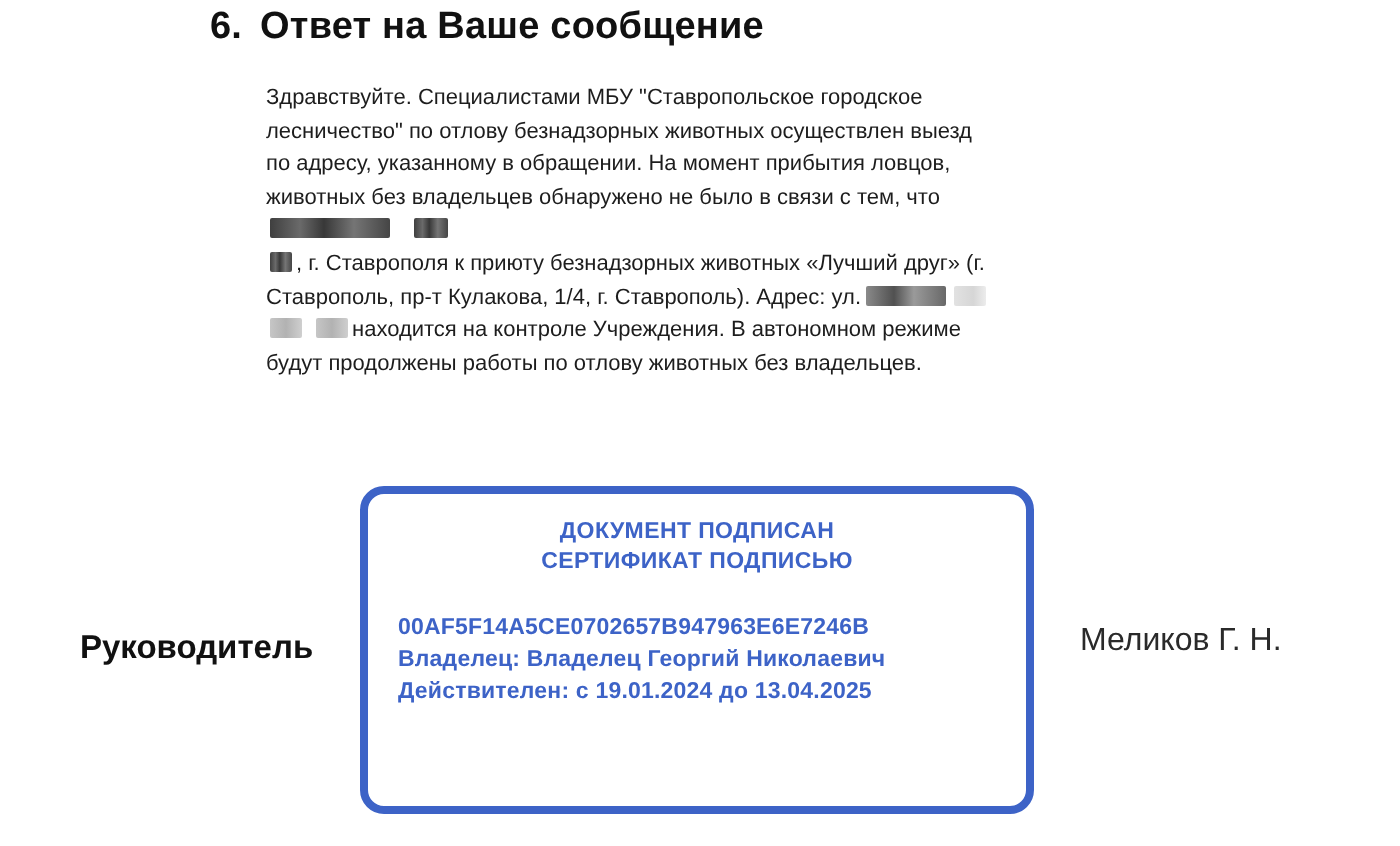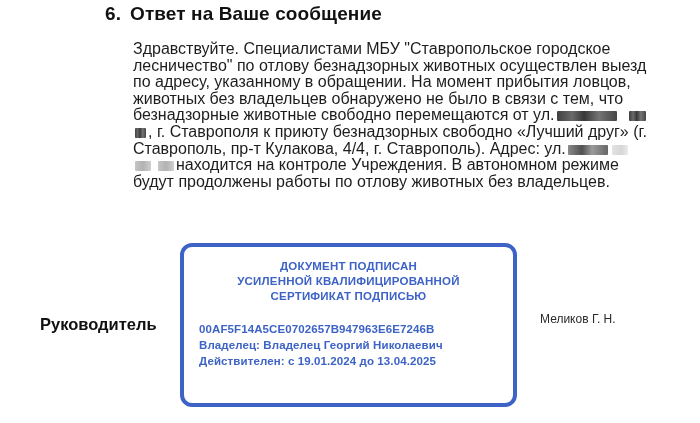--- a/index.html
+++ b/index.html
@@ -15,21 +15,21 @@
 
   .heading{
     position:absolute;left:105px;top:3px;
     font-size:19px;font-weight:bold;color:#111;
     white-space:nowrap;letter-spacing:0.1px;
   }
   .heading .h-num{margin-right:9px;}
 
   .body-text{
     position:absolute;left:133px;top:41px;width:545px;
-    font-size:16px;line-height:16.6px;color:#1d1d1d;
+    font-size:11px;line-height:16.6px;color:#1d1d1d;
   }
   .body-line{white-space:nowrap;}
 
   .redact{
     display:inline-block;height:10px;border-radius:1px;
     vertical-align:-1px;margin:0 2px;
   }
   .redact-dark{background:linear-gradient(90deg,#3f3f3f,#6a6a6a 25%,#383838 45%,#757575 70%,#454545);}
   .redact-mixed{background:linear-gradient(90deg,#8a8a8a,#515151 35%,#9a9a9a 60%,#686868);}
   .redact-light{background:linear-gradient(90deg,#c6c6c6,#b2b2b2 50%,#cfcfcf);}
@@ -52,48 +52,47 @@
     font-weight:bold;font-size:11.5px;line-height:16px;
     color:var(--accent,#3d63c7);letter-spacing:0.1px;
   }
 
   .signer-role{
     position:absolute;left:8px;top:315px;
     font-size:16.5px;font-weight:bold;color:#111;white-space:nowrap;margin-left:32px;
   }
   .signer-name{
     position:absolute;left:540px;top:312px;
-    font-size:12px;font-weight:normal;color:#2a2a2a;white-space:nowrap;
+    font-size:16px;font-weight:normal;color:#2a2a2a;white-space:nowrap;
   }
 </style>
 </head>
 <body>
 
 <div class="screen">
 
   <div class="heading">
     <span class="h-num">6.</span><span>Ответ на Ваше сообщение</span>
   </div>
 
   <div class="body-text" id="body-text">
       <div class="body-line"><span>Здравствуйте. Специалистами МБУ "Ставропольское городское</span></div>
       <div class="body-line"><span>лесничество" по отлову безнадзорных животных осуществлен выезд</span></div>
       <div class="body-line"><span>по адресу, указанному в обращении. На момент прибытия ловцов,</span></div>
       <div class="body-line"><span>животных без владельцев обнаружено не было в связи с тем, что</span></div>
-      <div class="body-line"><span>безнадзорные животные свободно перемещаются от ул.</span><span class="redact redact-dark" style="width: 60px;"></span><span class="rgap" style="width: 8px;"></span><span class="redact redact-dark" style="width: 17px;"></span></div>
-      <div class="body-line"><span class="redact redact-dark" style="width: 11px;"></span><span>, г. Ставрополя к приюту безнадзорных свободно «Лучший друг» (г.</span></div>
-      <div class="body-line"><span>Ставрополь, пр-т Кулакова, 4/4, г. Ставрополь). Адрес: ул.</span><span class="redact redact-mixed" style="width: 40px;"></span><span class="redact redact-faint" style="width: 16px;"></span></div>
+      <div class="body-line"><span class="redact redact-dark" style="width: 60px;"></span><span class="rgap" style="width: 8px;"></span><span class="redact redact-dark" style="width: 17px;"></span></div>
+      <div class="body-line"><span class="redact redact-dark" style="width: 11px;"></span><span>, г. Ставрополя к приюту безнадзорных животных «Лучший друг» (г.</span></div>
+      <div class="body-line"><span>Ставрополь, пр-т Кулакова, 1/4, г. Ставрополь). Адрес: ул.</span><span class="redact redact-mixed" style="width: 40px;"></span><span class="redact redact-faint" style="width: 16px;"></span></div>
       <div class="body-line"><span class="redact redact-light" style="width: 16px;"></span><span class="rgap" style="width: 3px;"></span><span class="redact redact-light" style="width: 16px;"></span><span>находится на контроле Учреждения. В автономном режиме</span></div>
       <div class="body-line"><span>будут продолжены работы по отлову животных без владельцев.</span></div>
     </div>
 
   <div class="sig-box">
     <div class="sig-header">
       <div>ДОКУМЕНТ ПОДПИСАН</div>
-      <div>УСИЛЕННОЙ КВАЛИФИЦИРОВАННОЙ</div>
       <div>СЕРТИФИКАТ ПОДПИСЬЮ</div>
     </div>
     <div class="sig-details">
       <div>00AF5F14A5CE0702657B947963E6E7246B</div>
       <div>Владелец: Владелец Георгий Николаевич</div>
       <div>Действителен: с 19.01.2024 до 13.04.2025</div>
     </div>
   </div>
 
   <div class="signer-role">Руководитель</div>

